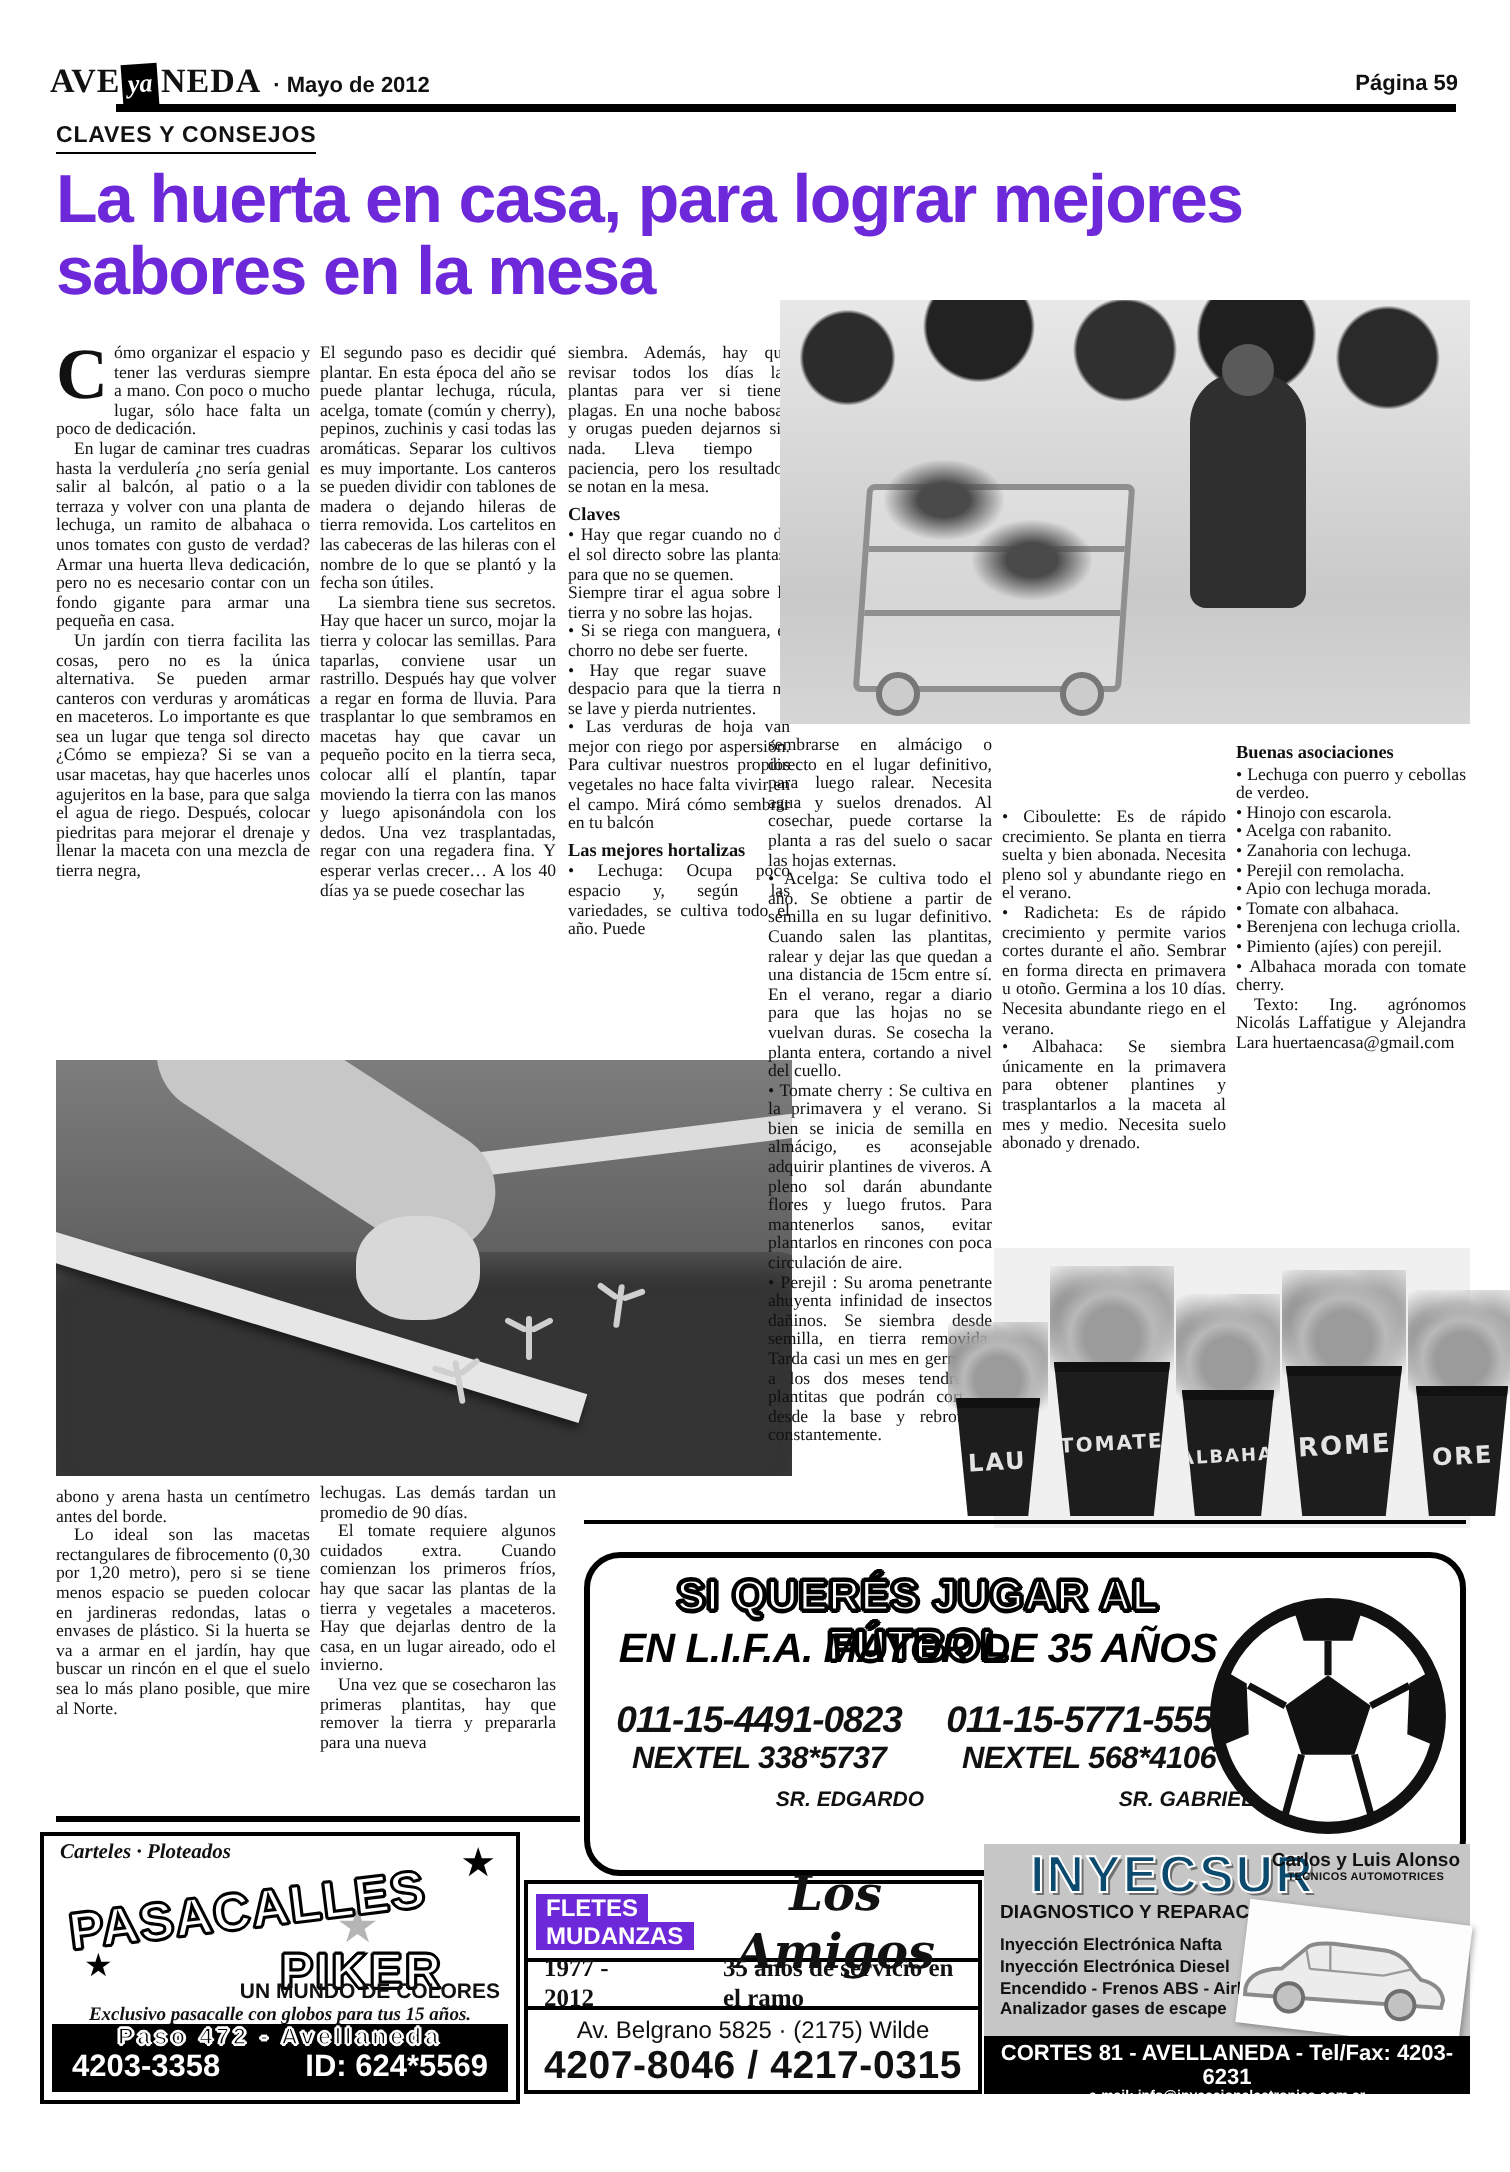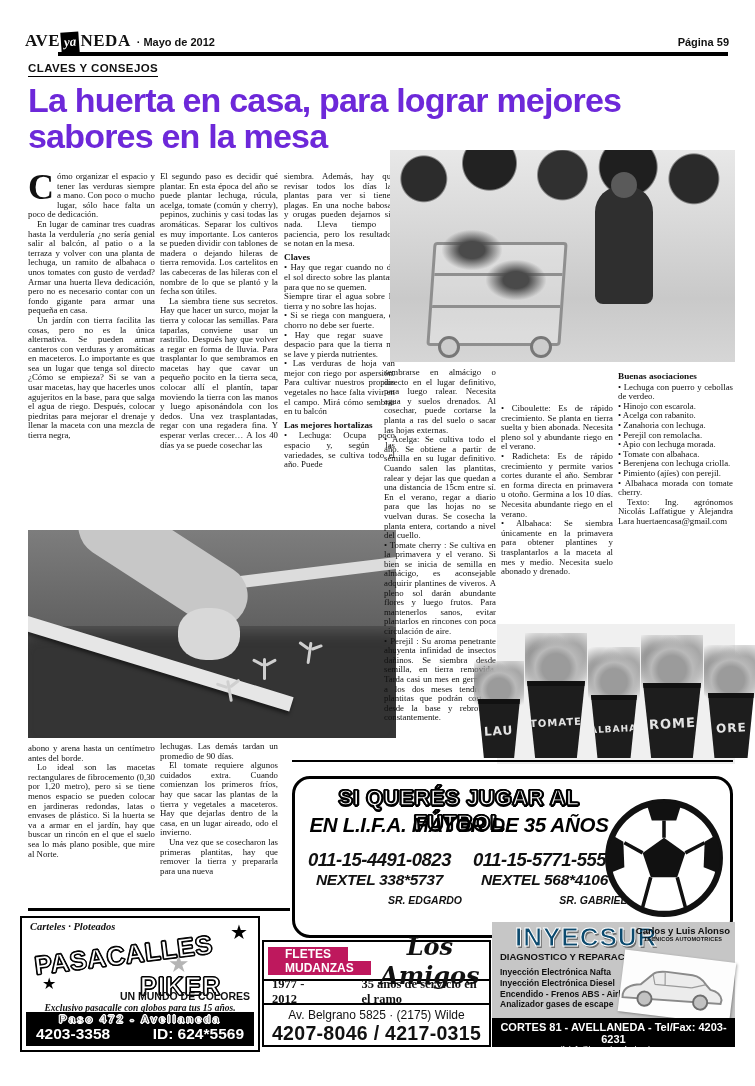--- a/index.html
+++ b/index.html
@@ -120,22 +120,22 @@
             text-align:center;}
   .pk-addr{font:bold 11.5px "Liberation Sans",sans-serif;letter-spacing:2px;color:#000;
       -webkit-text-stroke:.8px #fff;text-shadow:1px 0 #fff,-1px 0 #fff,0 1px #fff,0 -1px #fff;margin-top:1px;}
   .pk-row{display:flex;justify-content:space-between;padding:0 10px;
           font:bold 15.5px "Liberation Sans",sans-serif;margin-top:0;}
 
   
   .ad-fletes{left:262px;top:940px;width:229px;height:107px;border:2.5px solid #000;box-sizing:border-box;background:#fff;}
   .fl-top{display:flex;align-items:center;height:37px;border-bottom:2px solid #000;}
   .fl-boxes{margin-left:4px;}
-  .fl-box{display:block;background:#be185d;color:#fff;font:bold 12px/14px "Liberation Sans",sans-serif;
-          padding:0 17px;width:fit-content;}
+  .fl-box{display:block;background:#6d28d9;color:#fff;font:bold 12px/14px "Liberation Sans",sans-serif;
+          padding:0 5px;width:fit-content;}
   .fl-brand{flex:1;text-align:center;font:italic bold 24px "DejaVu Serif",serif;}
   .fl-mid{display:flex;justify-content:space-between;align-items:center;height:22px;
           border-bottom:2px solid #000;padding:0 8px;font:bold 12.5px "Liberation Serif",serif;gap:44px;}
   .fl-addr{text-align:center;font:12px "Liberation Sans",sans-serif;margin-top:3px;}
   .fl-phones{text-align:center;font:bold 19.5px "Liberation Sans",sans-serif;letter-spacing:.3px;}
 
   
   .ad-inyecsur{left:492px;top:922px;width:243px;height:125px;background:#c6c6c6;box-sizing:border-box;}
   .iy-brand{position:absolute;left:7px;top:0px;font:bold 26px "Liberation Sans",sans-serif;color:#0c4a6e;
       -webkit-text-stroke:1px #fff;text-shadow:1.5px 1.5px 0 #6f6f6f;letter-spacing:1px;margin-left:16px;}

